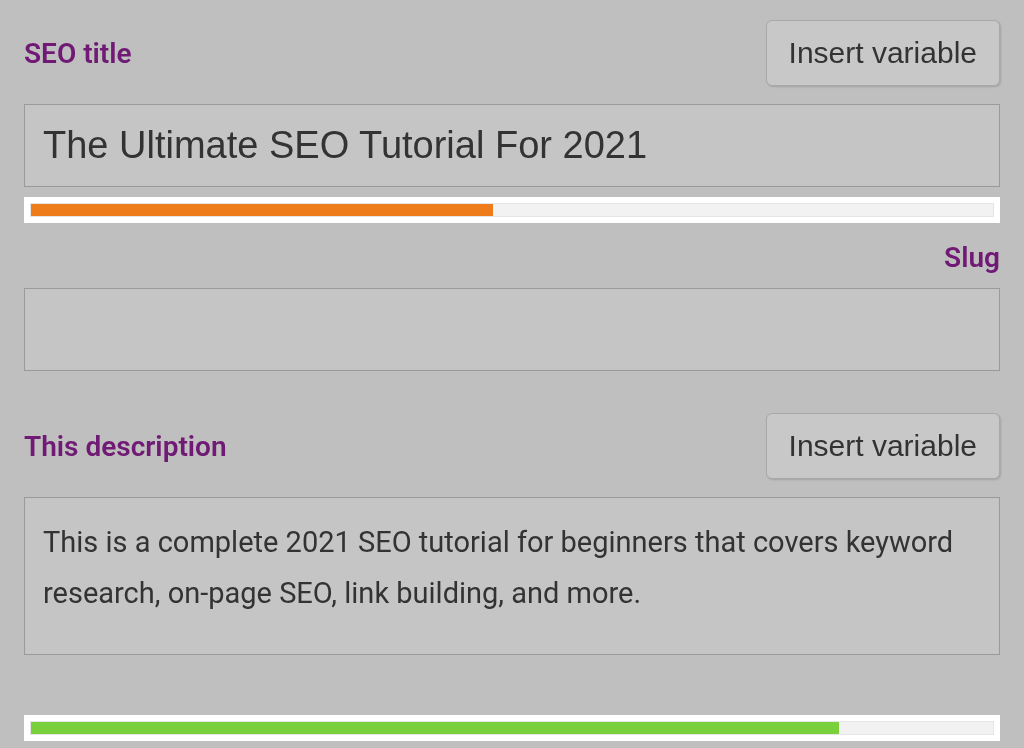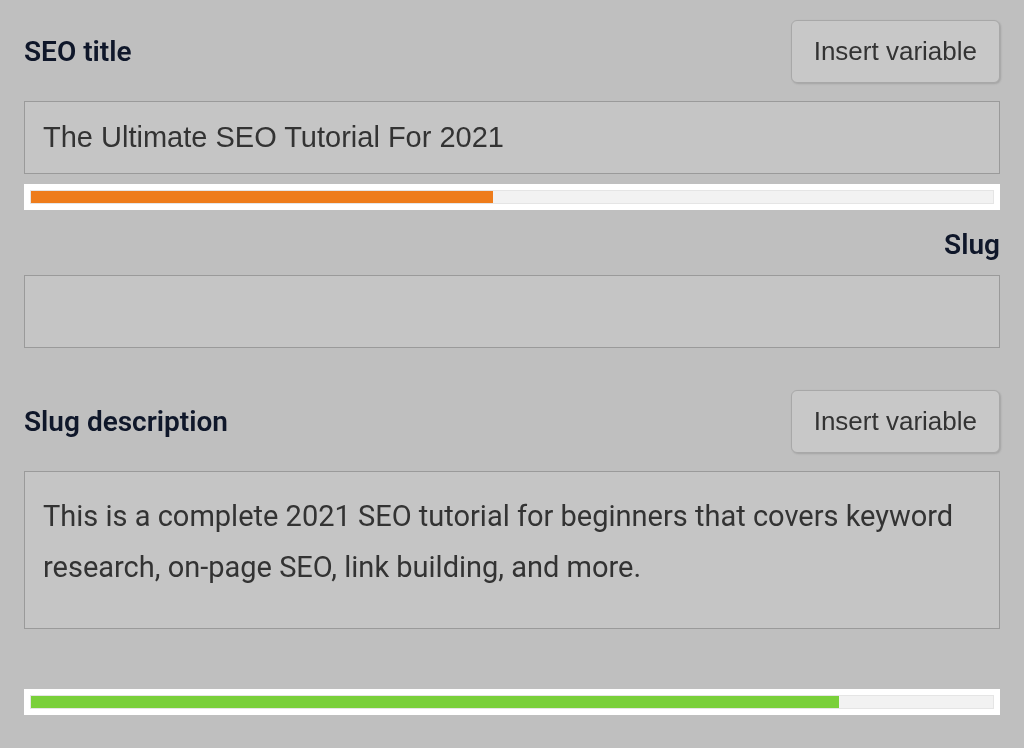--- a/index.html
+++ b/index.html
@@ -20,38 +20,38 @@
     }
     .label-row {
       display: flex;
       justify-content: space-between;
       align-items: center;
       margin-bottom: 18px;
     }
     .field-label {
       font-size: 28px;
       font-weight: 600;
-      color: #0f172a;
+      color: #701a75;
     }
     .insert-variable-btn {
       background-color: #c8c8c8;
       border: 1px solid #a8a8a8;
       border-radius: 6px;
       padding: 15px 22px;
-      font-size: 26px;
+      font-size: 30px;
       color: #333;
       cursor: pointer;
       box-shadow: 1px 1px 2px rgba(0,0,0,0.15);
     }
     .text-input {
       width: 100%;
       border: 1px solid #9a9a9a;
       background-color: #c5c5c5;
       padding: 19px 18px;
-      font-size: 29px;
+      font-size: 38px;
       color: #333;
       outline: none;
     }
     .textarea-input {
       width: 100%;
       border: 1px solid #9a9a9a;
       background-color: #c5c5c5;
       padding: 19px 18px;
       font-size: 29px;
       color: #333;
@@ -111,21 +111,21 @@
   </div>
 </div>
 
 <div class="field-group">
   <div class="field-label slug-label">Slug</div>
   <input type="text" class="text-input" value="" style="">
 </div>
 
 <div class="field-group meta-group">
   <div class="label-row">
-    <div class="field-label">Slug description</div>
+    <div class="field-label">This description</div>
     <button class="insert-variable-btn">Insert variable</button>
   </div>
   <textarea class="textarea-input" style="">This is a complete 2021 SEO tutorial for beginners that covers keyword research, on-page SEO, link building, and more.</textarea>
 </div>
 <div class="progress-container meta-progress">
   <div class="progress-track">
     <div class="progress-fill-green"></div>
   </div>
 </div>
 

